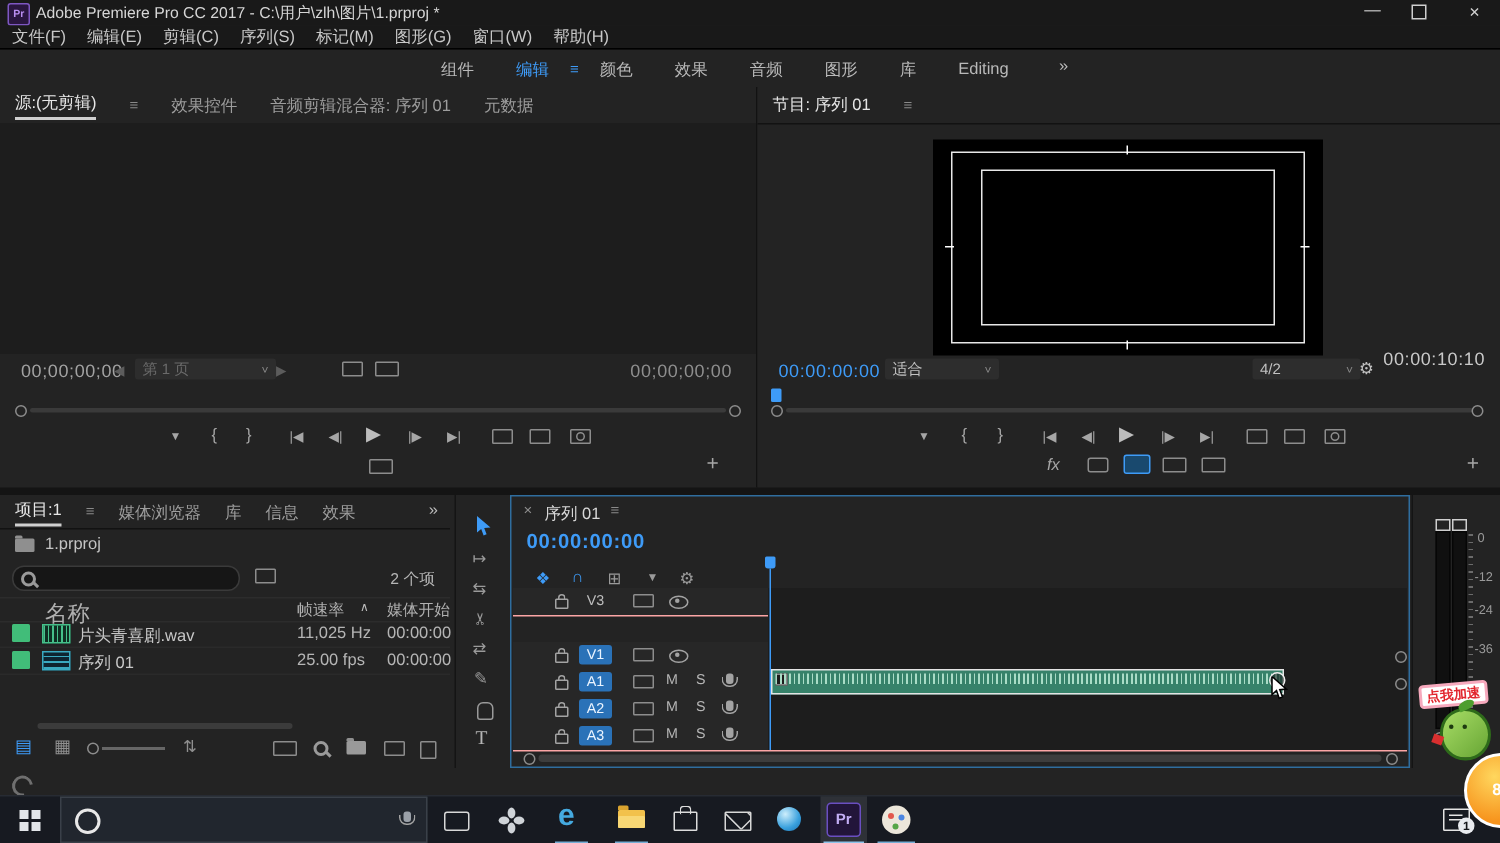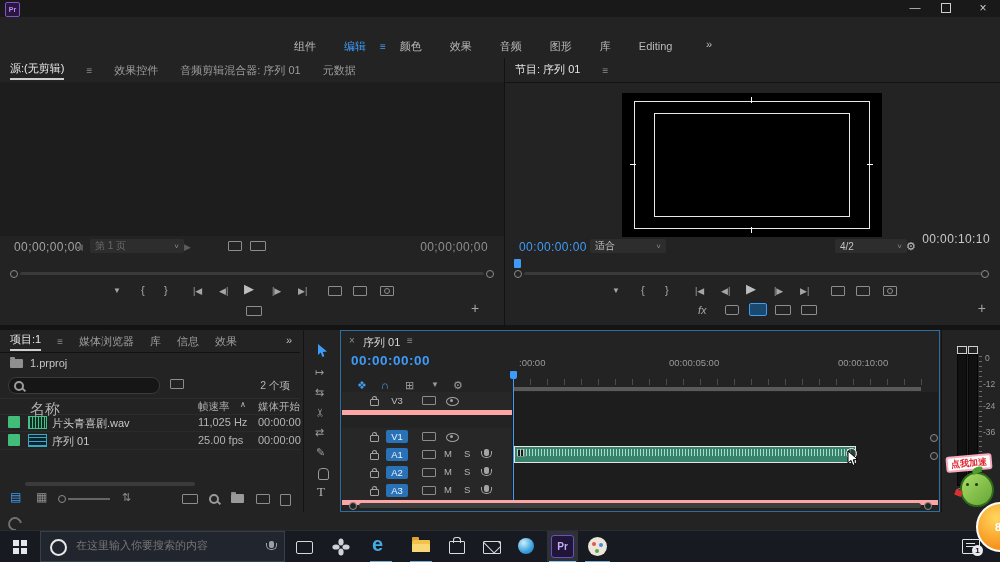--- a/index.html
+++ b/index.html
@@ -42,21 +42,21 @@
   .mag{position:absolute;width:6px;height:6px;border:2px solid #9a9a9a;border-radius:50%}
   .mag::after{content:"";position:absolute;width:4px;height:2px;background:#9a9a9a;right:-4px;bottom:-2px;transform:rotate(45deg)}
   .folder-s{position:absolute;width:13px;height:9px;background:#8f8f8f;border-radius:1px}
   .folder-s::before{content:"";position:absolute;top:-2px;left:0;width:5px;height:2px;background:#8f8f8f;border-radius:1px 1px 0 0}
   .chip{position:absolute;width:12px;height:12px;background:#41bd79;border-radius:1px}
   .ticksv{position:absolute;width:3px;background:repeating-linear-gradient(180deg,#6b6b6b 0 1px,transparent 1px 5px)}
   .rticks{position:absolute;height:6px;background:repeating-linear-gradient(90deg,#4c4c4c 0 1px,transparent 1px 17px)}
   .wave{background:#37826a;position:absolute;border:1px solid #e4e4e4}
   .wave .wf{position:absolute;left:2px;right:2px;top:2px;height:7px;
             background:repeating-linear-gradient(90deg,#a9dcc6 0 1px,rgba(0,0,0,0) 1px 3px)}
-  .trow{position:absolute;left:1px;right:1px;height:18px;border-bottom:5px solid #fca5a5}
+  .trow{position:absolute;left:1px;right:1px;height:18px;border-bottom:1px solid #fca5a5}
   .thead{position:absolute;left:0;top:0;bottom:0;width:170px;background:#272727;border-right:1px solid #151515}
   .tlane{position:absolute;left:170px;right:0;top:0;bottom:0;background:#1d1d1d}
   
   .taskbar{position:absolute;left:0;top:530px;width:1000px;height:32px;background:#171a21;border-top:1px solid #272b33}
   .winlogo{position:absolute;width:6px;height:6px;background:#e3e6ea;box-shadow:8px 0 #e3e6ea,0 8px #e3e6ea,8px 8px #e3e6ea}
   .sbox{position:absolute;left:40px;top:0;width:245px;height:31px;background:#21262e;border:1px solid #3a4049;box-sizing:border-box}
   .corta{position:absolute;width:13px;height:13px;border:2px solid #e8e8e8;border-radius:50%}
   .tview{position:absolute;width:15px;height:11px;border:1px solid #d8d8d8;border-radius:2px}
   .foly{position:absolute;width:18px;height:12px;background:#f2c14b;border-radius:1px}
   .foly::before{content:"";position:absolute;top:-3px;left:0;width:7px;height:3px;background:#d9a32f;border-radius:1px 1px 0 0}
@@ -89,25 +89,36 @@
   .ccicon{position:absolute;width:10px;height:10px;border:2px solid #6f6f6f;border-radius:50%;border-right-color:transparent;transform:rotate(35deg)}
   .restore{display:inline-block;width:8px;height:8px;border:1px solid #cfcfcf}
 </style>
 </head>
 <body>
 
 <div id="app">
 
   <div class="titlebar">
     <div class="abs" style="left:5px;top:2px;width:13px;height:13px;background:#2a1640;border:1px solid #7e57c2;border-radius:2px;color:#b98ef0;font-size:7px;font-weight:bold;text-align:center;line-height:13px">Pr</div>
+    <div class="abs" style="left:24px;top:2px;color:#d6d6d6;font-size:10.5px">Adobe Premiere Pro CC 2017 - C:\用户\zlh\图片\1.prproj *</div>
     <div class="abs" style="left:908px;top:1px;width:14px;text-align:center;color:#cfcfcf">—</div>
     <div class="abs" style="left:941px;top:3px"><span class="restore"></span></div>
     <div class="abs" style="left:976px;top:1px;width:14px;text-align:center;color:#cfcfcf;font-size:12px">×</div>
   </div>
 
+  <div class="menubar">
+    <span>文件(F)</span>
+    <span>编辑(E)</span>
+    <span>剪辑(C)</span>
+    <span>序列(S)</span>
+    <span>标记(M)</span>
+    <span>图形(G)</span>
+    <span>窗口(W)</span>
+    <span>帮助(H)</span>
+  </div>
 
   <div class="wsbar">
     <div class="wstabs">
       <span class="wstab">组件</span>
       <span class="wstab on">编辑</span>
       <span class="bm" style="color:#3e9bf7">≡</span>
       <span class="wstab">颜色</span>
       <span class="wstab">效果</span>
       <span class="wstab">音频</span>
       <span class="wstab">图形</span>
@@ -274,27 +285,20 @@
     <span class="abs" style="left:22px;top:4px;color:#d8d8d8">序列 01</span>
     <span class="abs bm" style="left:66px;top:4px">≡</span>
     <span class="abs blue" style="left:10px;top:22px;font-size:13.5px;font-weight:bold;letter-spacing:.5px">00:00:00:00</span>
 
     <span class="abs" style="left:16px;top:48px;color:#3e9bf7">❖</span>
     <span class="abs" style="left:40px;top:48px;color:#3e9bf7;font-weight:bold">∩</span>
     <span class="abs" style="left:64px;top:48px;color:#9a9a9a">⊞</span>
     <span class="abs" style="left:90px;top:49px;color:#9a9a9a;font-size:8px">▼</span>
     <span class="abs" style="left:112px;top:48px;color:#9a9a9a">⚙</span>
 
-    <div class="abs" style="left:172px;top:22px;right:6px;height:38px;background:#232323">
-      <span class="abs" style="left:6px;top:4px;color:#9a9a9a;font-size:9.5px">:00:00</span>
-      <span class="abs" style="left:156px;top:4px;color:#9a9a9a;font-size:9.5px">00:00:05:00</span>
-      <span class="abs" style="left:325px;top:4px;color:#9a9a9a;font-size:9.5px">00:00:10:00</span>
-      <div class="rticks" style="left:0;right:0;top:26px"></div>
-      <div class="abs" style="left:0;top:34px;width:408px;height:4px;background:#5a5a5a"></div>
-    </div>
 
     <div class="trow" style="top:61px">
       <div class="thead">
           <span class="lock" style="left:28px;top:7px"></span>
         <span class="badge" style="left:44px;top:2px">V3</span>
         <span class="mini" style="left:80px;top:4px;height:7px"></span>
         <span class="eye" style="left:104px;top:5px"></span>
         </div>
       <div class="tlane"></div>
     </div>
@@ -386,21 +390,20 @@
     <span class="bow"></span>
   </div>
   <div class="orb" style="left:976px;top:502px">89</div>
 
   <div class="taskbar">
     <div class="abs" style="left:0;top:0;width:40px;height:31px">
       <span class="winlogo" style="left:13px;top:9px"></span>
     </div>
     <div class="sbox">
       <span class="corta" style="left:9px;top:7px"></span>
-      <input style="position: absolute; left: 33px; top: 6px; width: 195px; background: transparent; border: none; outline: none; color: rgb(174, 180, 188); font-size: 11px; font-family: &quot;Liberation Sans&quot;, sans-serif;" placeholder="在这里输入你要搜索的内容">
       <span class="micb" style="right:10px;top:9px;background:#9aa0a8"></span>
     </div>
     <span class="tview" style="left:296px;top:10px"></span>
     <svg class="abs" style="left:332px;top:7px" width="18" height="18" viewBox="0 0 18 18">
       <g fill="#cfd3d8">
           <ellipse cx="9" cy="4" rx="2.6" ry="3.6"></ellipse>
           <ellipse cx="14" cy="9" rx="3.6" ry="2.6"></ellipse>
           <ellipse cx="9" cy="14" rx="2.6" ry="3.6"></ellipse>
           <ellipse cx="4" cy="9" rx="3.6" ry="2.6"></ellipse>
         </g>

